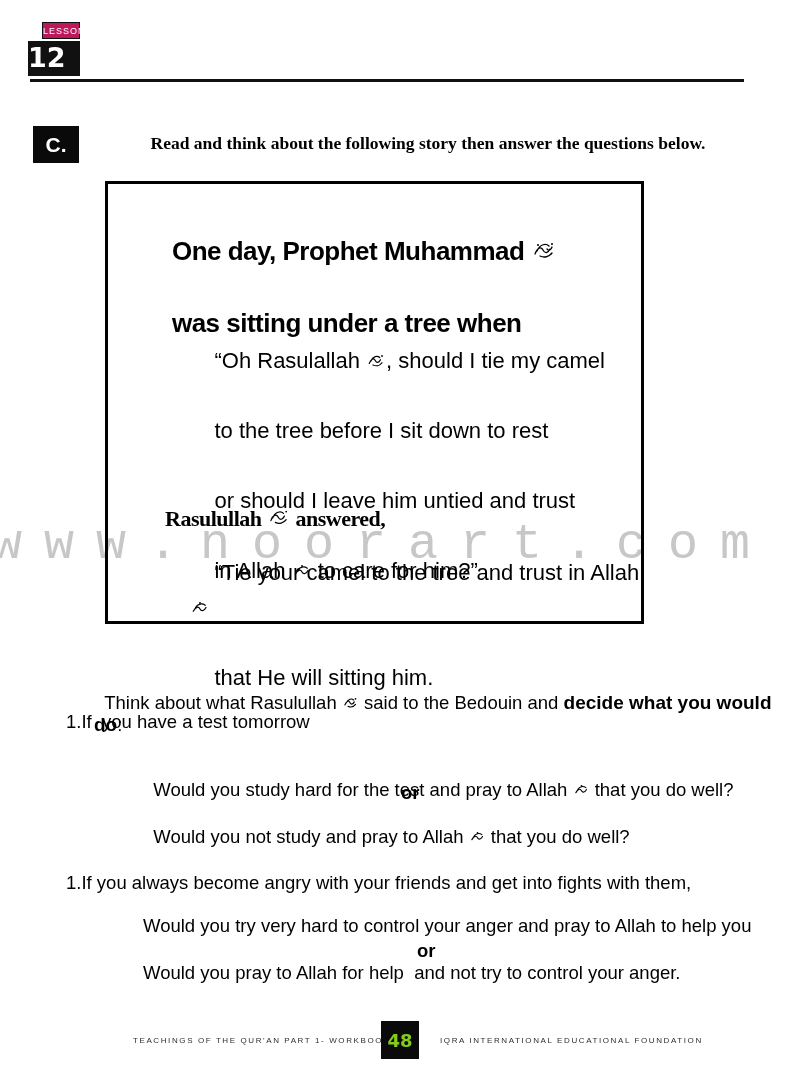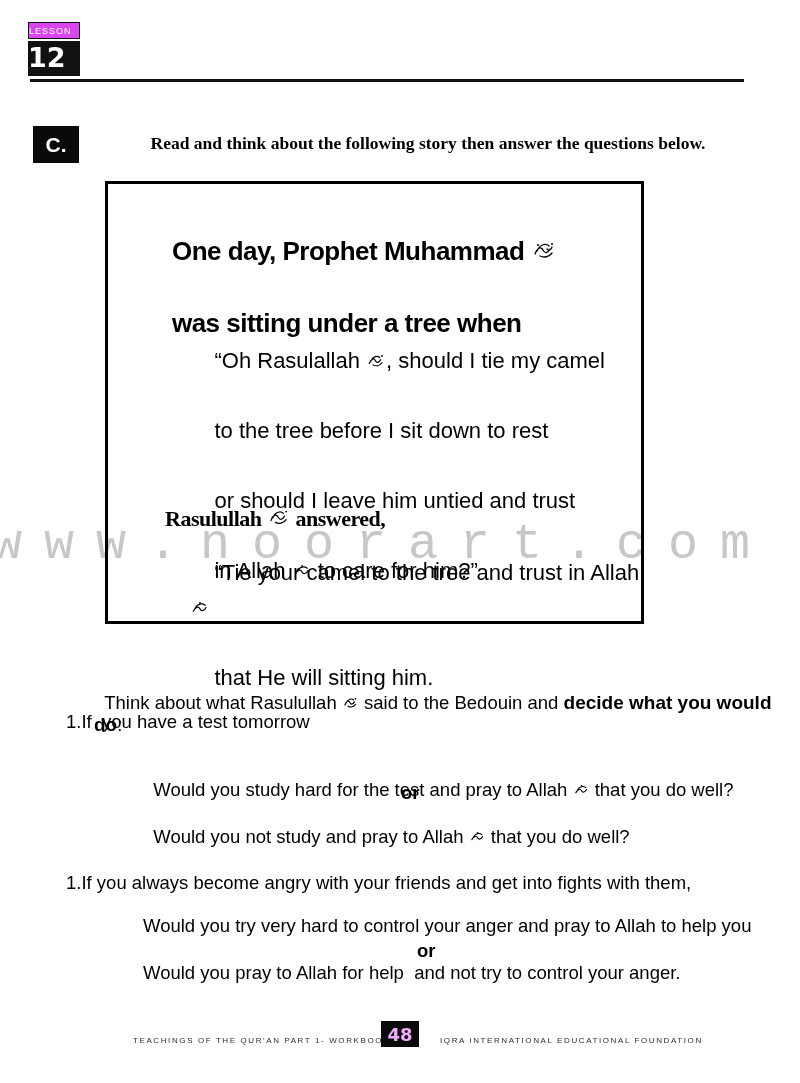--- a/index.html
+++ b/index.html
@@ -6,22 +6,22 @@
   body{width:800px;height:1083px;background:#ffffff;position:relative;overflow:hidden;
        font-family:"Liberation Sans", sans-serif;color:#000;}
   .abs{position:absolute;}
 
   
   .watermark{left:-8px;top:516px;font-family:"Liberation Mono","DejaVu Sans Mono",monospace;
              font-size:50px;letter-spacing:22px;color:#c7c7c7;white-space:nowrap;z-index:0;}
 
   
   .lesson-badge{left:28px;top:22px;width:52px;z-index:2;}
-  .lesson-top{background:#d946ef;color:#fff;font-size:9px;letter-spacing:1px;text-align:left;
-              padding:3px 0 2px 0;border:1px solid #111;}
+  .lesson-top{background:#be185d;color:#fff;font-size:9px;letter-spacing:1px;text-align:left;
+              padding:3px 0 2px 0;border:1px solid #111;margin-left:14px;}
   .lesson-num{background:#111;color:#fff;font-size:27px;font-weight:bold;text-align:left;
               margin-top:2px;padding:1px 0 3px 0;font-family:"DejaVu Sans", sans-serif;}
   .rule{left:30px;top:79px;width:714px;height:3px;background:#111;}
 
   
   .c-box{left:33px;top:126px;width:46px;height:37px;background:#0a0a0a;color:#fff;
          font-weight:bold;font-size:21px;display:flex;align-items:center;justify-content:center;}
   .instruction{left:88px;top:133px;width:680px;font-family:"Liberation Serif", serif;
                font-weight:bold;font-size:17.5px;text-align:center;}
 
@@ -37,21 +37,21 @@
   
   .think{left:94px;top:670px;width:690px;font-size:18.5px;white-space:pre-wrap;}
   .think b{font-size:19px;}
   .q-prompt{left:66px;font-size:18.5px;white-space:pre-wrap;}
   .q-opt{left:143px;font-size:18.5px;white-space:pre-wrap;}
   .or-line{font-size:18.5px;font-weight:bold;}
 
   
   .footer-left{left:133px;top:1036px;font-size:8px;letter-spacing:1.6px;color:#2e2e2e;white-space:nowrap;}
   .footer-right{left:440px;top:1036px;font-size:8px;letter-spacing:1.6px;color:#2e2e2e;white-space:nowrap;}
-  .page-box{left:381px;top:1021px;width:38px;height:26px;background:#0a0a0a;color:#f0abfc;
+  .page-box{left:381px;top:1021px;width:38px;height:38px;background:#0a0a0a;color:#84cc16;
             display:flex;align-items:center;justify-content:center;font-weight:bold;
             font-size:18px;font-family:"DejaVu Sans", sans-serif;}
 
   .hicon{display:inline-block;vertical-align:baseline;margin:0 1px;}
   .z1{z-index:1;}
 </style>
 </head>
 <body>
 
 <div class="abs watermark">www.noorart.com</div>

